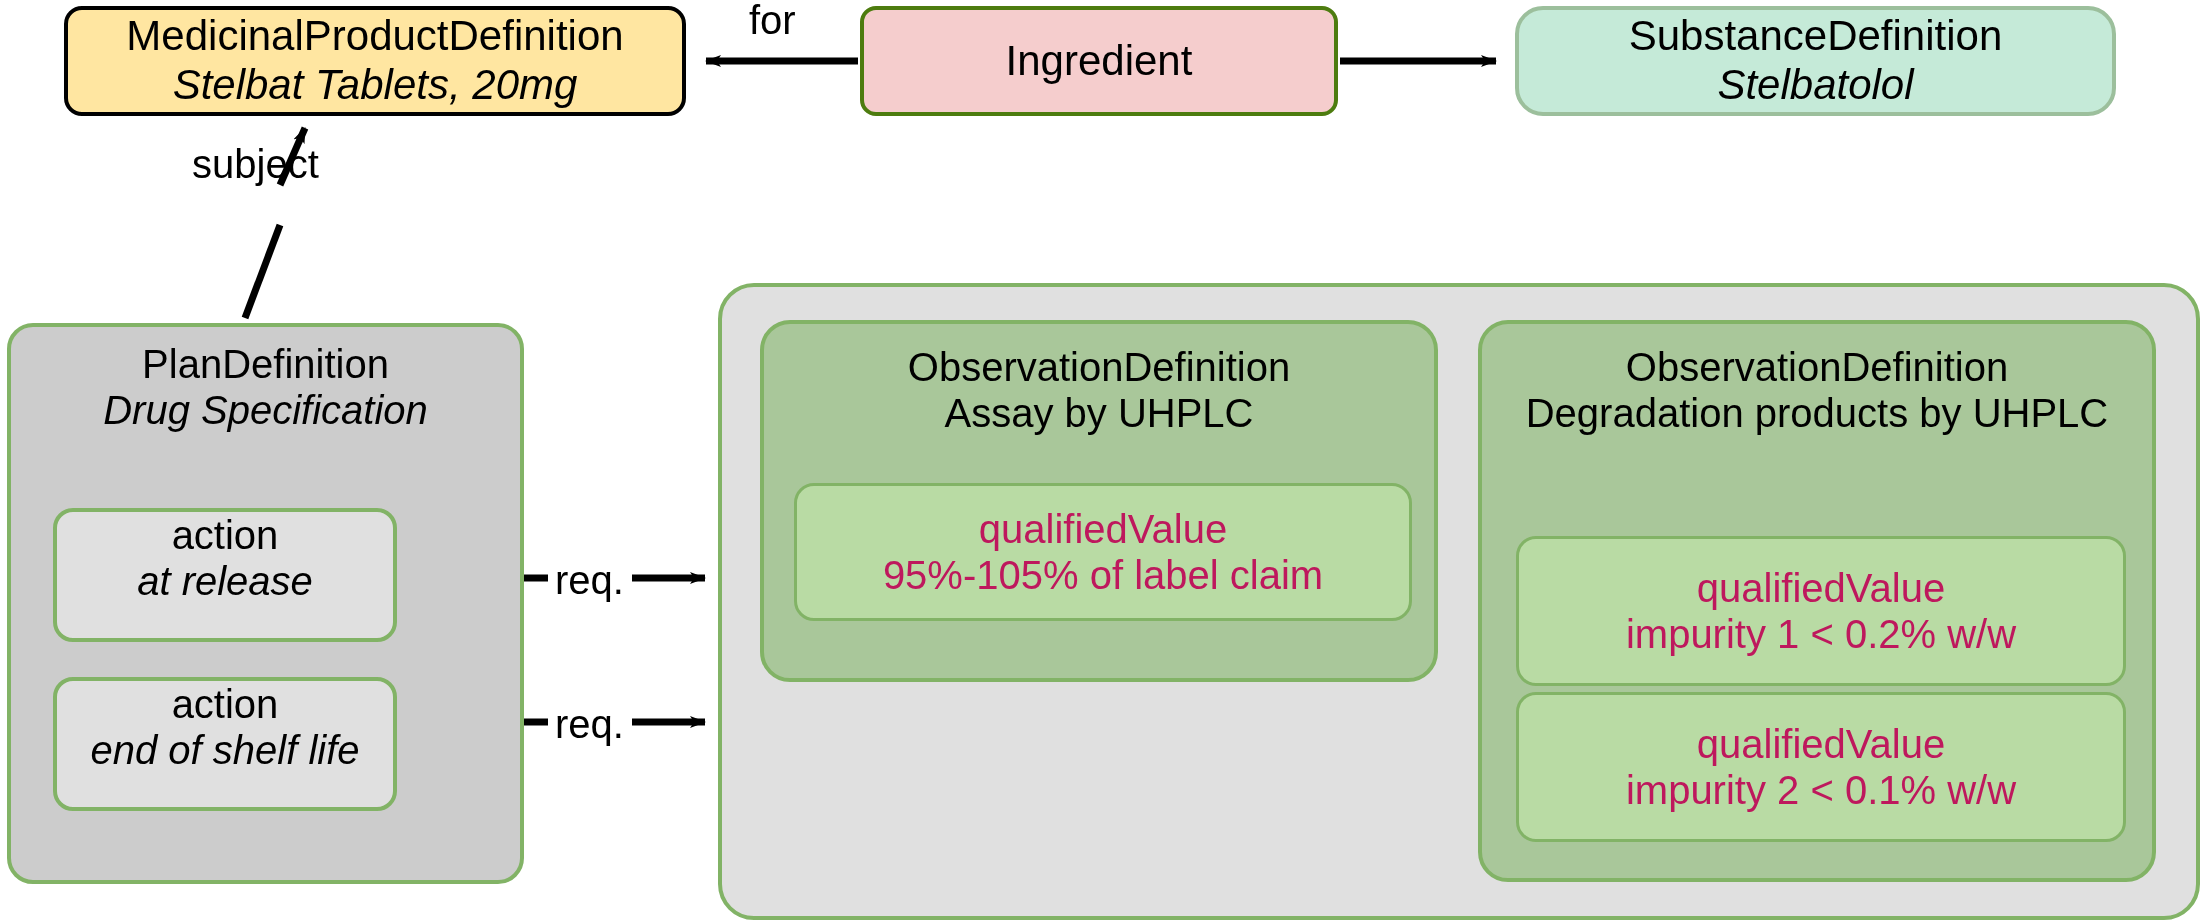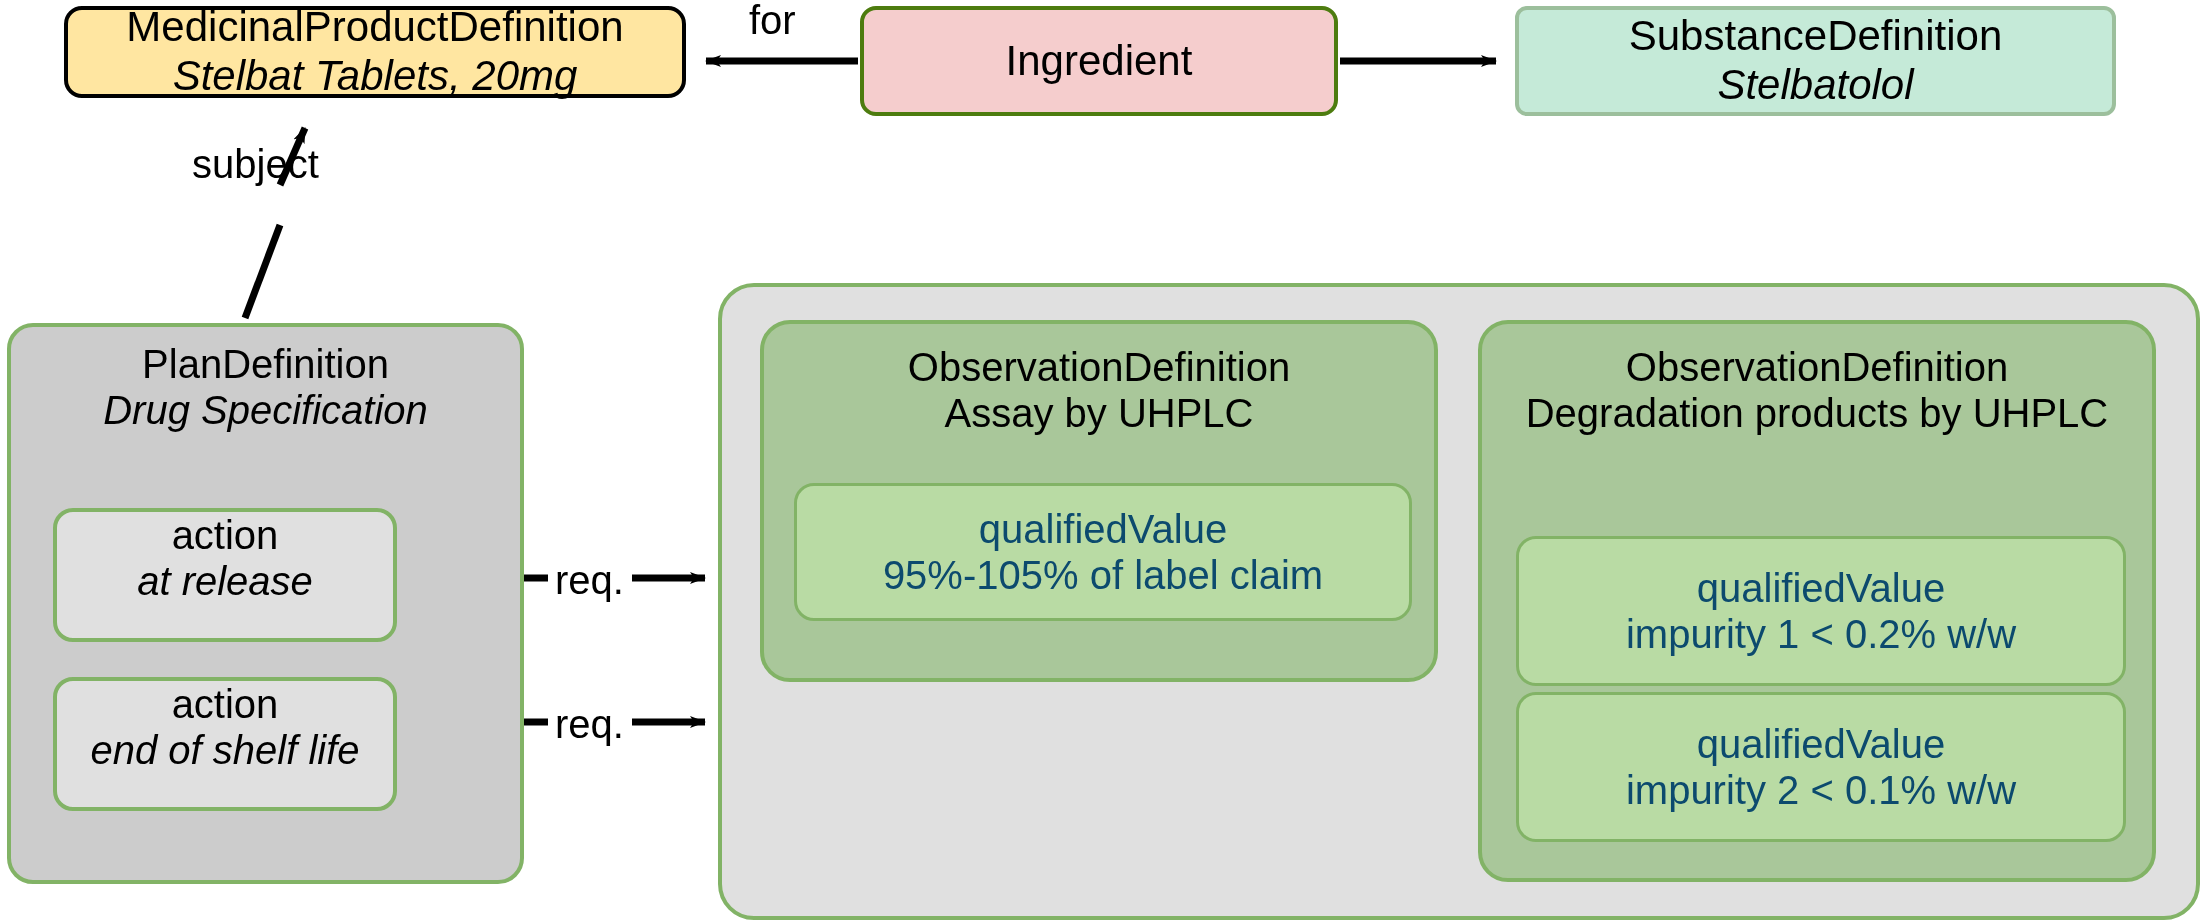--- a/index.html
+++ b/index.html
@@ -34,21 +34,21 @@
   .node .subtitle {
     font-style: italic;
     font-weight: 400;
   }
 
   
   .mpd {
     left: 64px;
     top: 6px;
     width: 622px;
-    height: 92px;
+    height: 110px;
     background: #ffe6a1;
     border: 4px solid #000000;
     border-radius: 18px;
     font-size: 42px;
   }
   .ingredient {
     left: 860px;
     top: 6px;
     width: 478px;
     height: 110px;
@@ -57,21 +57,21 @@
     border-radius: 16px;
     font-size: 42px;
   }
   .substance {
     left: 1515px;
     top: 6px;
     width: 601px;
     height: 110px;
     background: #c5ead8;
     border: 4px solid #9cbf9c;
-    border-radius: 12px;
+    border-radius: 28px;
     font-size: 42px;
   }
 
   
   .plandef {
     left: 7px;
     top: 323px;
     width: 517px;
     height: 561px;
     background: #cccccc;
@@ -151,21 +151,21 @@
     background: #b9dba4;
     border: 3px solid #82b366;
     border-radius: 20px;
     display: flex;
     flex-direction: column;
     align-items: center;
     justify-content: center;
     text-align: center;
     font-size: 40px;
     line-height: 1.16;
-    color: #0c4a6e;
+    color: #be185d;
   }
   .qv-assay {
     left: 30px;
     top: 159px;
     width: 618px;
     height: 138px;
   }
   .qv-imp1 {
     left: 34px;
     top: 212px;

